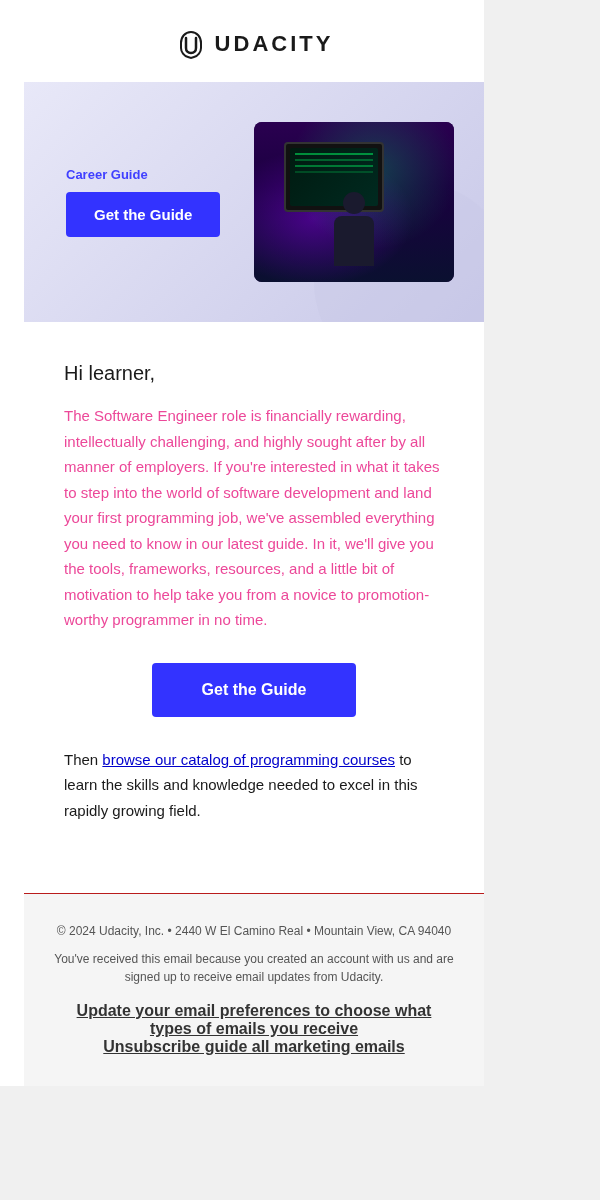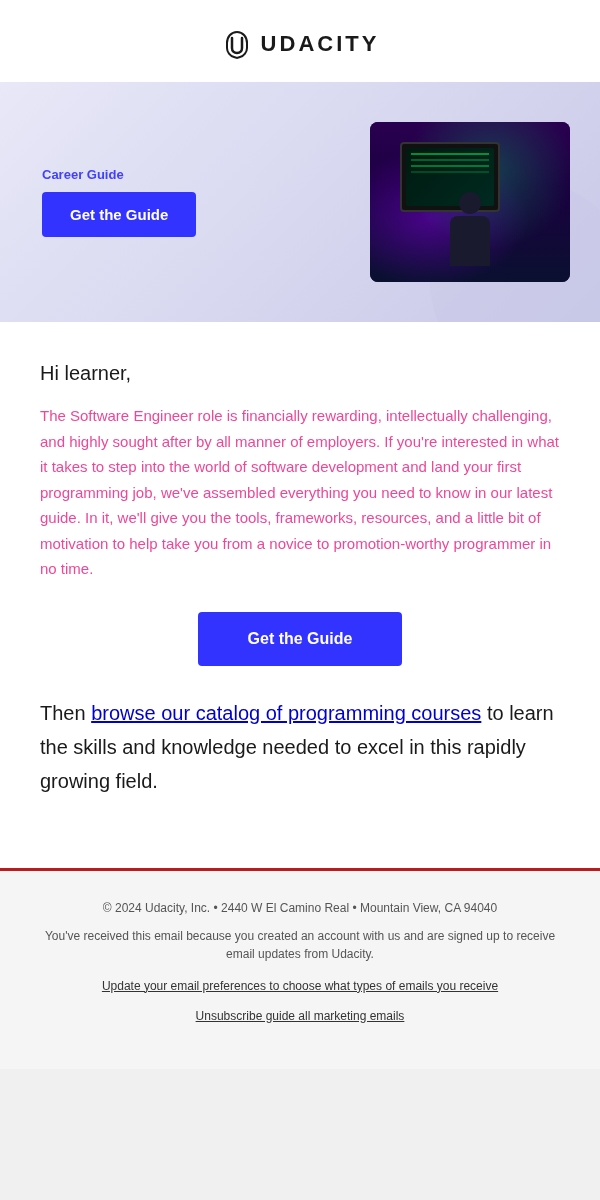--- a/index.html
+++ b/index.html
@@ -4,21 +4,22 @@
   <style>
     * { box-sizing: border-box; margin: 0; padding: 0; }
     body {
       background: #f0f0f0;
       font-family: Arial, Helvetica, sans-serif;
       width: 600px;
       margin: 0 auto;
     }
     .email-wrapper {
       background: #ffffff;
-      width: 600px;
+      width: 484px;
+      padding-left: 24px;
     }
 
     
     .header {
       background: #ffffff;
       text-align: center;
       padding: 28px 20px 18px;
     }
     .logo-container {
       display: flex;
@@ -198,54 +199,55 @@
       border: none;
       padding: 18px 50px;
       font-size: 16px;
       font-weight: 700;
       border-radius: 4px;
       cursor: pointer;
       display: inline-block;
       text-decoration: none;
     }
     .browse-text {
-      font-size: 20px;
+      font-size: 15px;
       color: #1a1a1a;
       line-height: 1.7;
       margin-bottom: 40px;
     }
     .browse-link {
       color: #0000cc;
       text-decoration: underline;
     }
 
     
     .footer {
       background: #f5f5f5;
       padding: 30px 30px;
       text-align: center;
-      border-top: 3px solid #b91c1c;
+      border-top: 1px solid #b91c1c;
     }
     .footer-address {
       font-size: 12px;
       color: #555;
       margin-bottom: 12px;
     }
     .footer-notice {
       font-size: 12px;
       color: #555;
       margin-bottom: 16px;
       line-height: 1.5;
     }
     .footer-link {
       display: block;
-      font-size: 12px;
+      font-size: 16px;
       color: #333;
       text-decoration: underline;
-      margin-bottom: 16px;
+      margin-bottom: 0;
+      font-weight: bold;
     }
   </style>
 </head>
 <body>
 
 <div class="email-wrapper">
 
   <div class="header">
     <div class="logo-container">
       <svg class="logo-icon" viewBox="0 0 32 32" fill="none" xmlns="http://www.w3.org/2000/svg">

